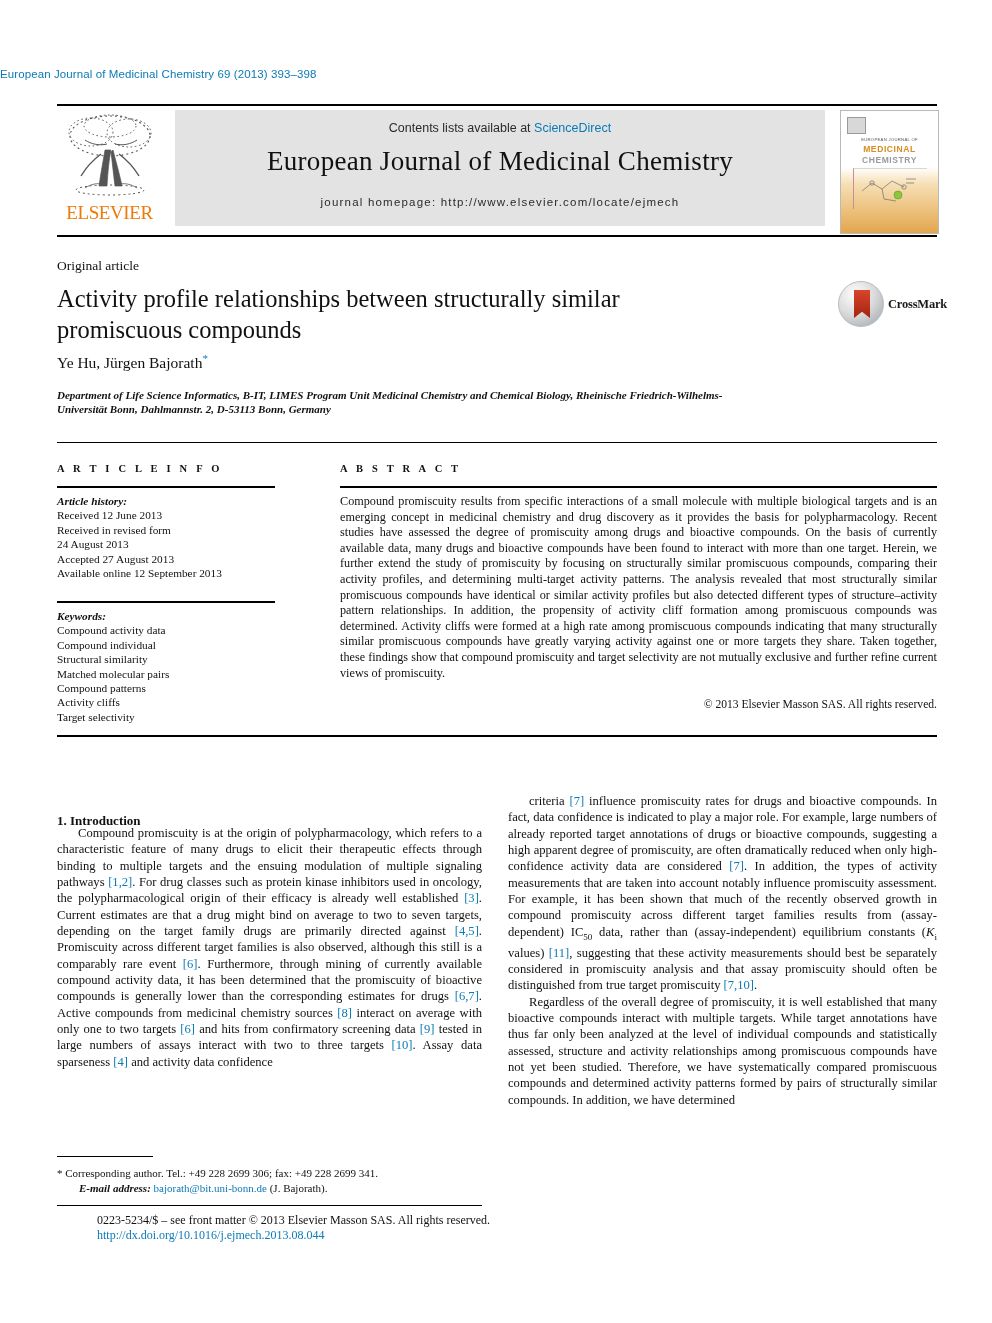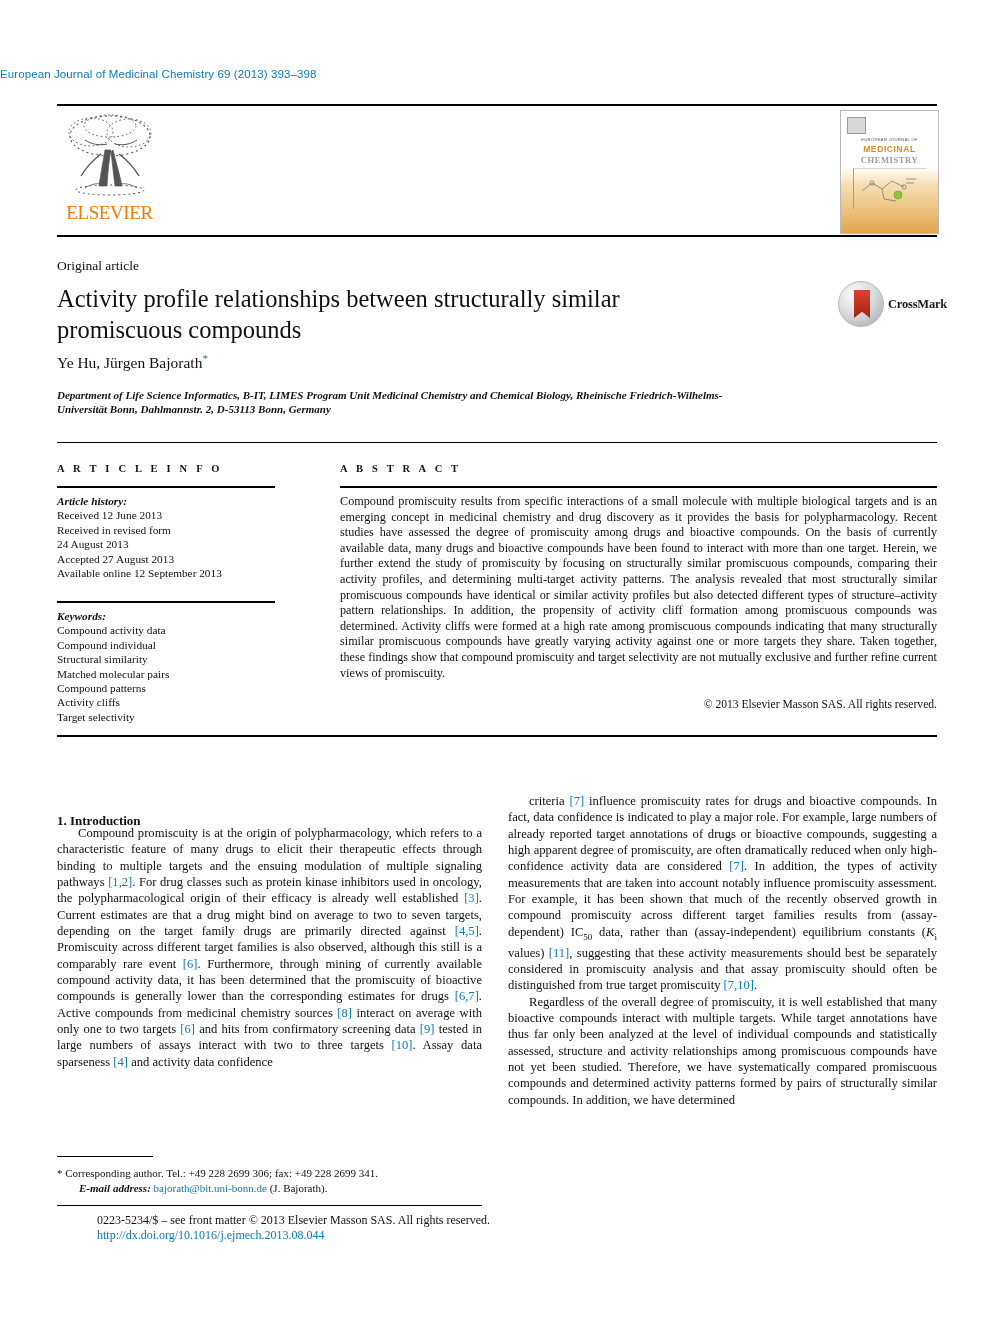--- a/index.html
+++ b/index.html
@@ -156,21 +156,21 @@
     font-weight: bold;
     color: #d98b1e;
     letter-spacing: 0.6px;
   }
   .cover-chem {
     position: absolute;
     top: 44px;
     left: 0;
     width: 97px;
     text-align: center;
-    font-family: Liberation Serif, serif;
+    font-family: Liberation Sans, sans-serif;
     font-size: 8.5px;
     font-weight: bold;
     color: #9a9a9a;
     letter-spacing: 0.6px;
   }
   .cover-art {
     position: absolute;
     top: 57px;
     left: 12px;
     width: 73px;
@@ -488,20 +488,25 @@
           <path d="M46 34 C38 36 30 34 24 30" fill="none" stroke-width="1"></path>
           <path d="M54 34 C62 36 70 34 76 30" fill="none" stroke-width="1"></path>
           <ellipse cx="49" cy="80" rx="34" ry="5" fill="none" stroke-width="1" stroke-dasharray="2 3"></ellipse>
           <path d="M24 78 C30 74 36 73 42 74" fill="none" stroke-width="0.8"></path>
           <path d="M56 74 C64 73 70 74 76 78" fill="none" stroke-width="0.8"></path>
         </g>
       </svg>
       <div class="elsevier-word">ELSEVIER</div>
     </div>
 
+    <div class="journal-band">
+      <div class="contents-line"><span>Contents lists available at </span><span class="sd">ScienceDirect</span></div>
+      <div class="journal-title-big">European Journal of Medicinal Chemistry</div>
+      <div class="homepage-line">journal homepage: http://www.elsevier.com/locate/ejmech</div>
+    </div>
 
     <div class="cover-thumb">
       <div class="cover-mini-logo"></div>
       <div class="cover-eur">EUROPEAN JOURNAL OF</div>
       <div class="cover-med">MEDICINAL</div>
       <div class="cover-chem">CHEMISTRY</div>
       <svg class="cover-art" viewBox="0 0 73 40">
         <g stroke="#6f6f6f" fill="none" stroke-width="0.7">
           <path d="M8 22 L18 14 L28 20 L38 12 L50 18"></path>
           <path d="M28 20 L30 30 L42 32"></path>

